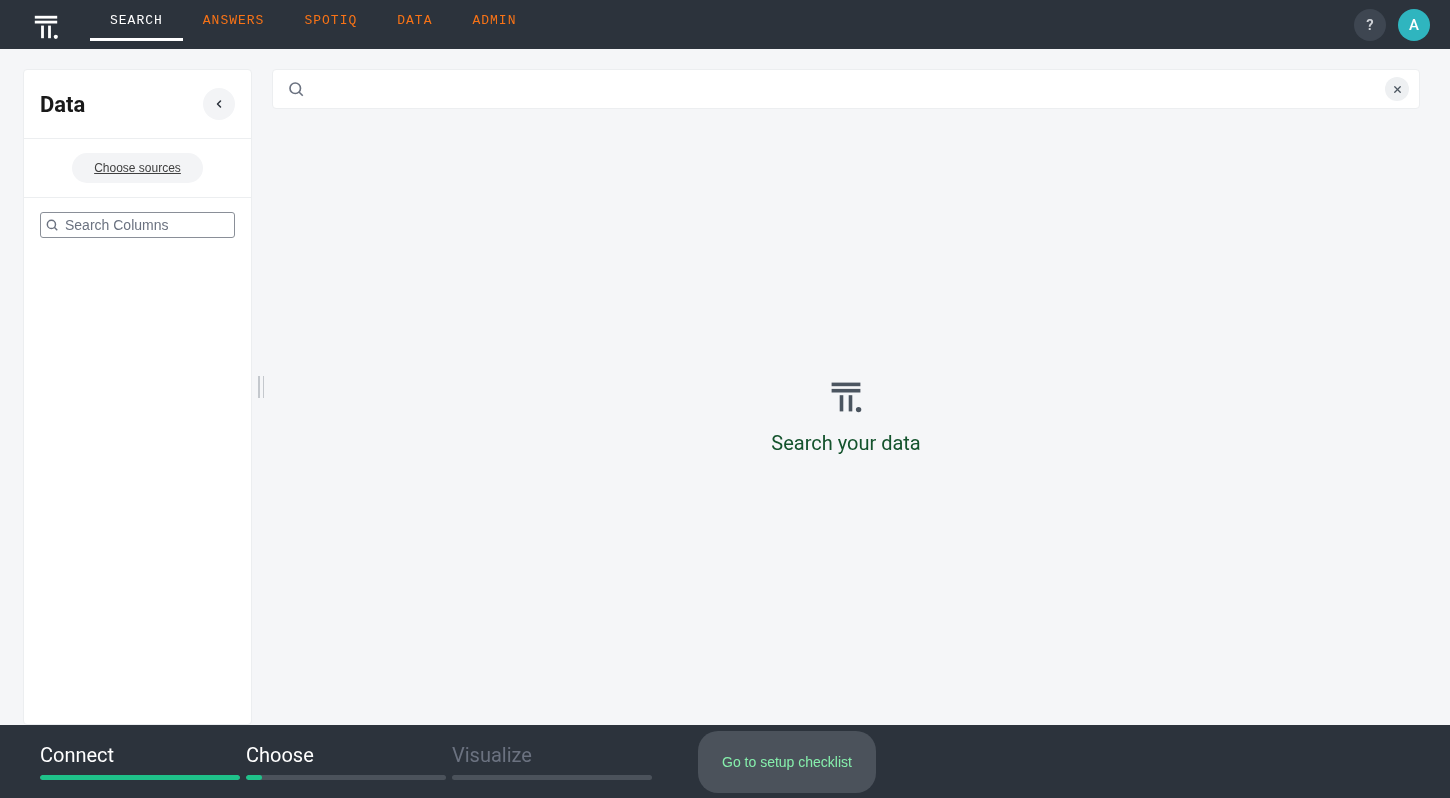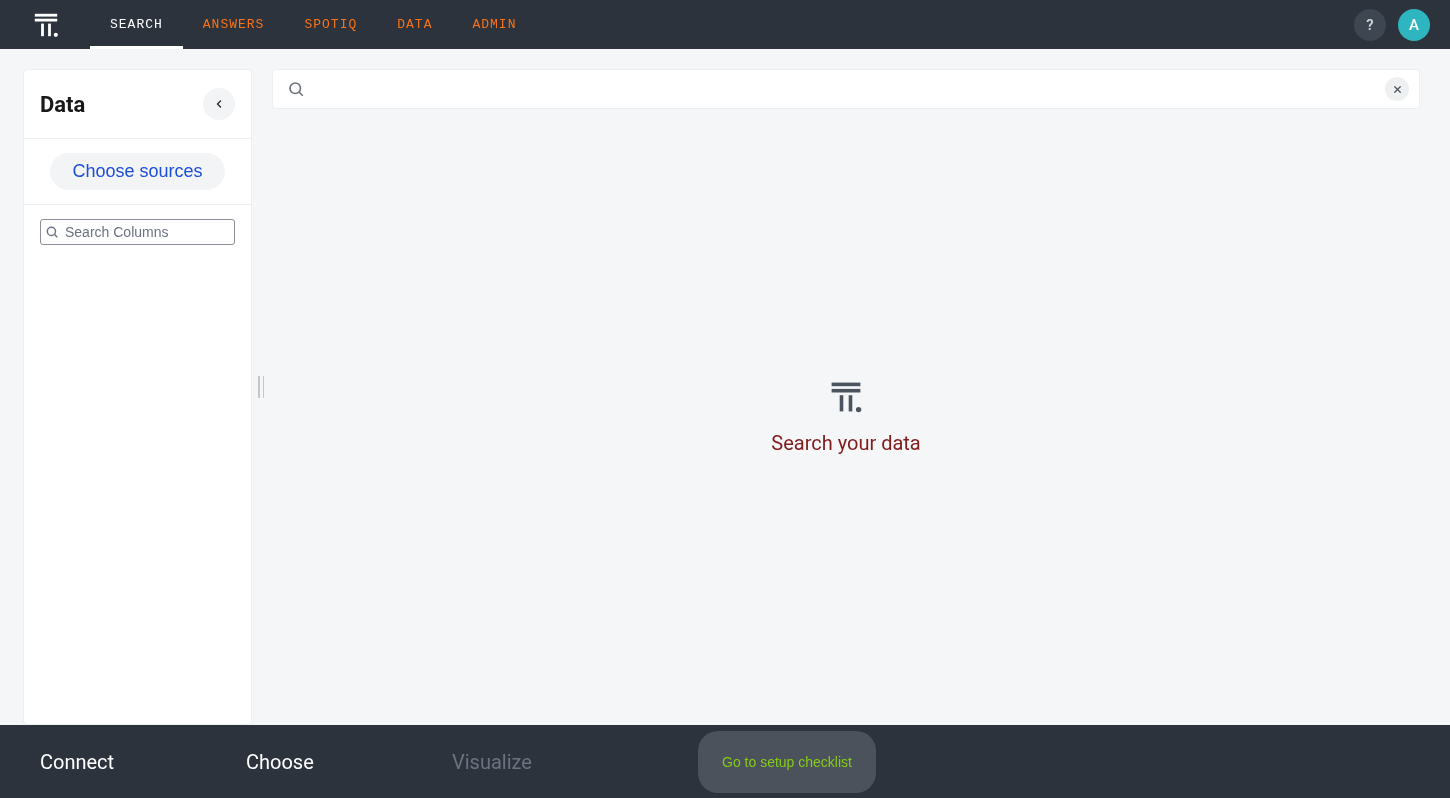--- a/index.html
+++ b/index.html
@@ -11,22 +11,22 @@
       height: 798px;
       position: relative;
       overflow: hidden;
     }
 
     
     .top-nav {
       height: 49px;
       background: #2c333c;
       display: flex;
-      align-items: center;
-      padding: 0 20px 0 32px;
+      align-items: flex-end;
+      padding: 0 20px 8px 32px;
       position: relative;
     }
     .logo-area {
       display: flex;
       align-items: center;
       margin-right: 30px;
     }
     .logo-svg { color: #ffffff; }
     .nav-tabs {
       display: flex;
@@ -139,23 +139,24 @@
       padding: 14px 16px;
       border-bottom: 1px solid #eceef0;
       display: flex;
       justify-content: center;
     }
     .choose-sources-btn {
       background: #f3f4f6;
       border: none;
       border-radius: 20px;
       padding: 8px 22px;
-      font-size: 18px;
-      color: #1d4ed8;
-      cursor: pointer;
+      font-size: 12px;
+      color: #404040;
+      cursor: pointer;
+      text-decoration: underline;
     }
     .col-search-area {
       padding: 14px 16px 0 16px;
     }
     .col-search {
       display: flex;
       align-items: center;
       border: 1px solid #8a8f98;
       border-radius: 3px;
       padding: 4px 4px;
@@ -245,39 +246,39 @@
       flex: 1;
       display: flex;
       flex-direction: column;
       align-items: center;
       justify-content: center;
       gap: 16px;
     }
     .empty-logo { color: #4b5560; }
     .empty-text {
       font-size: 20px;
-      color: #7f1d1d;
+      color: #14532d;
     }
 
     
     .bottom-bar {
       position: absolute;
       bottom: 0;
       left: 0;
       right: 0;
       height: 73px;
       background: #2c333c;
       display: flex;
       align-items: center;
       padding: 0 40px;
       gap: 6px;
     }
     .progress-item {
       display: flex;
-      flex-direction: row;
+      flex-direction: column;
       gap: 8px;
       width: 200px;
     }
     .progress-label {
       font-size: 20px;
       color: #ffffff;
     }
     .progress-label.dim { color: #6b7280; }
     .progress-track {
       height: 5px;
@@ -290,21 +291,21 @@
       background: #1fc28a;
       border-radius: 3px;
     }
     .setup-btn {
       margin-left: 40px;
       background: #4b525b;
       border: none;
       border-radius: 20px;
       padding: 23px 24px;
       font-size: 14px;
-      color: #84cc16;
+      color: #86efac;
       cursor: pointer;
     }
   </style>
 </head>
 <body>
 
 <div class="top-nav">
   <div class="logo-area">
     <svg class="logo-svg" width="28" height="28" viewBox="0 0 40 40" fill="currentColor">
       <rect x="4" y="4" width="32" height="4"></rect>

